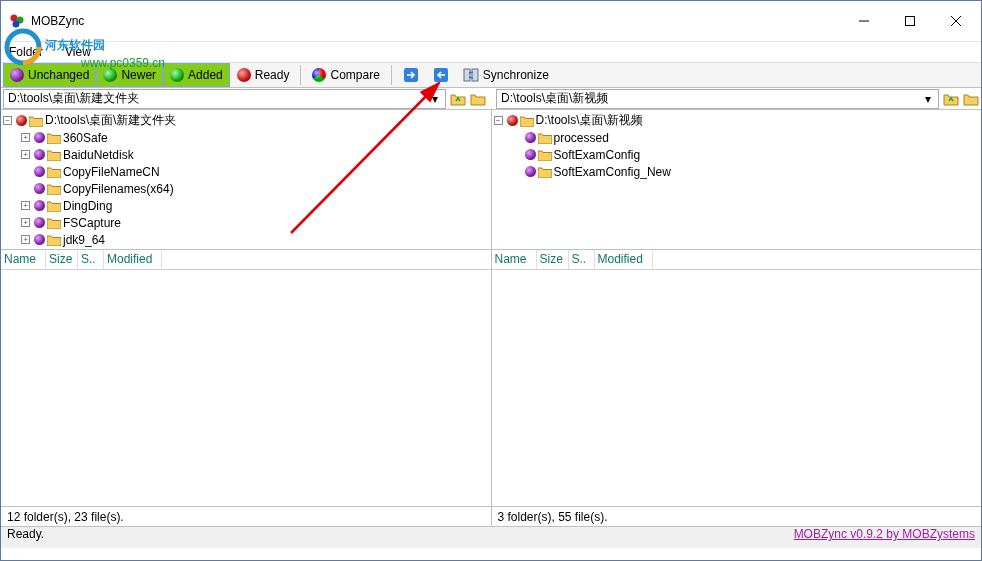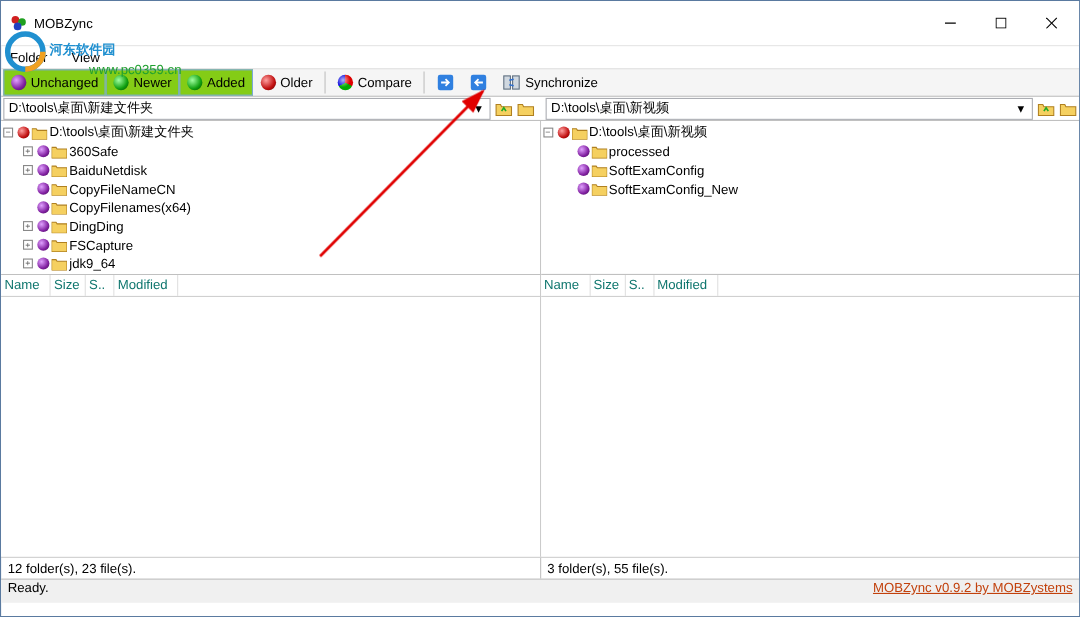--- a/index.html
+++ b/index.html
@@ -42,21 +42,21 @@
 .tree-row.child { margin-left: 18px; }
 
 .listhdr { height: 20px; background: #fff; border-bottom: 1px solid #d0d0d0; display: flex; }
 .listhdr div { padding: 2px 3px; border-right: 1px solid #e0e0e0; color: #0f766e; }
 .listbody { flex: 1; background: #fff; overflow: auto; }
 
 .statusrow1 { height: 20px; border-top: 1px solid #c0c0c0; display: flex; }
 .statusrow1 div { flex: 1; padding: 3px 6px; border-right: 1px solid #c0c0c0; }
 .statusrow1 div:last-child { border-right: none; }
 .statusrow2 { height: 22px; border-top: 1px solid #c0c0c0; display: flex; justify-content: space-between; align-items: flex-start; padding: 0 6px; background: #f0f0f0; }
-.statusrow2 a { color: #c2410c; text-decoration: underline; }
+.statusrow2 a { color: #a21caf; text-decoration: underline; }
 
 .watermark { position: absolute; top: 24px; left: 0; pointer-events: none; z-index: 50; }
 .arrow { position: absolute; top: 74px; left: 280px; z-index: 40; pointer-events: none; }
 
 ::-webkit-scrollbar { width: 17px; background: #f0f0f0; }
 ::-webkit-scrollbar-thumb { background: #c0c0c0; border: 1px solid #a0a0a0; }
 ::-webkit-scrollbar-button { height: 17px; background: #f0f0f0; border: 1px solid #c0c0c0; }
 </style>
 </head>
 <body>
@@ -119,21 +119,21 @@
   <div class="tool-btn active">
       <span class="ball green"></span>
       <span>Newer</span>
     </div>
   <div class="tool-btn active">
       <span class="ball green"></span>
       <span>Added</span>
     </div>
   <div class="tool-btn">
       <span class="ball red"></span>
-      <span>Older</span>
+      <span>Ready</span>
     </div>
   <div class="tool-sep"></div>
   <div class="tool-btn">
       <span class="ball multi"></span>
       <span>Compare</span>
     </div>
   <div class="tool-sep"></div>
   <div class="tool-btn">
       <svg class="sync-icon" viewBox="0 0 16 16">
         <rect x="1" y="1" width="14" height="14" rx="2" fill="#3080e0"></rect>

